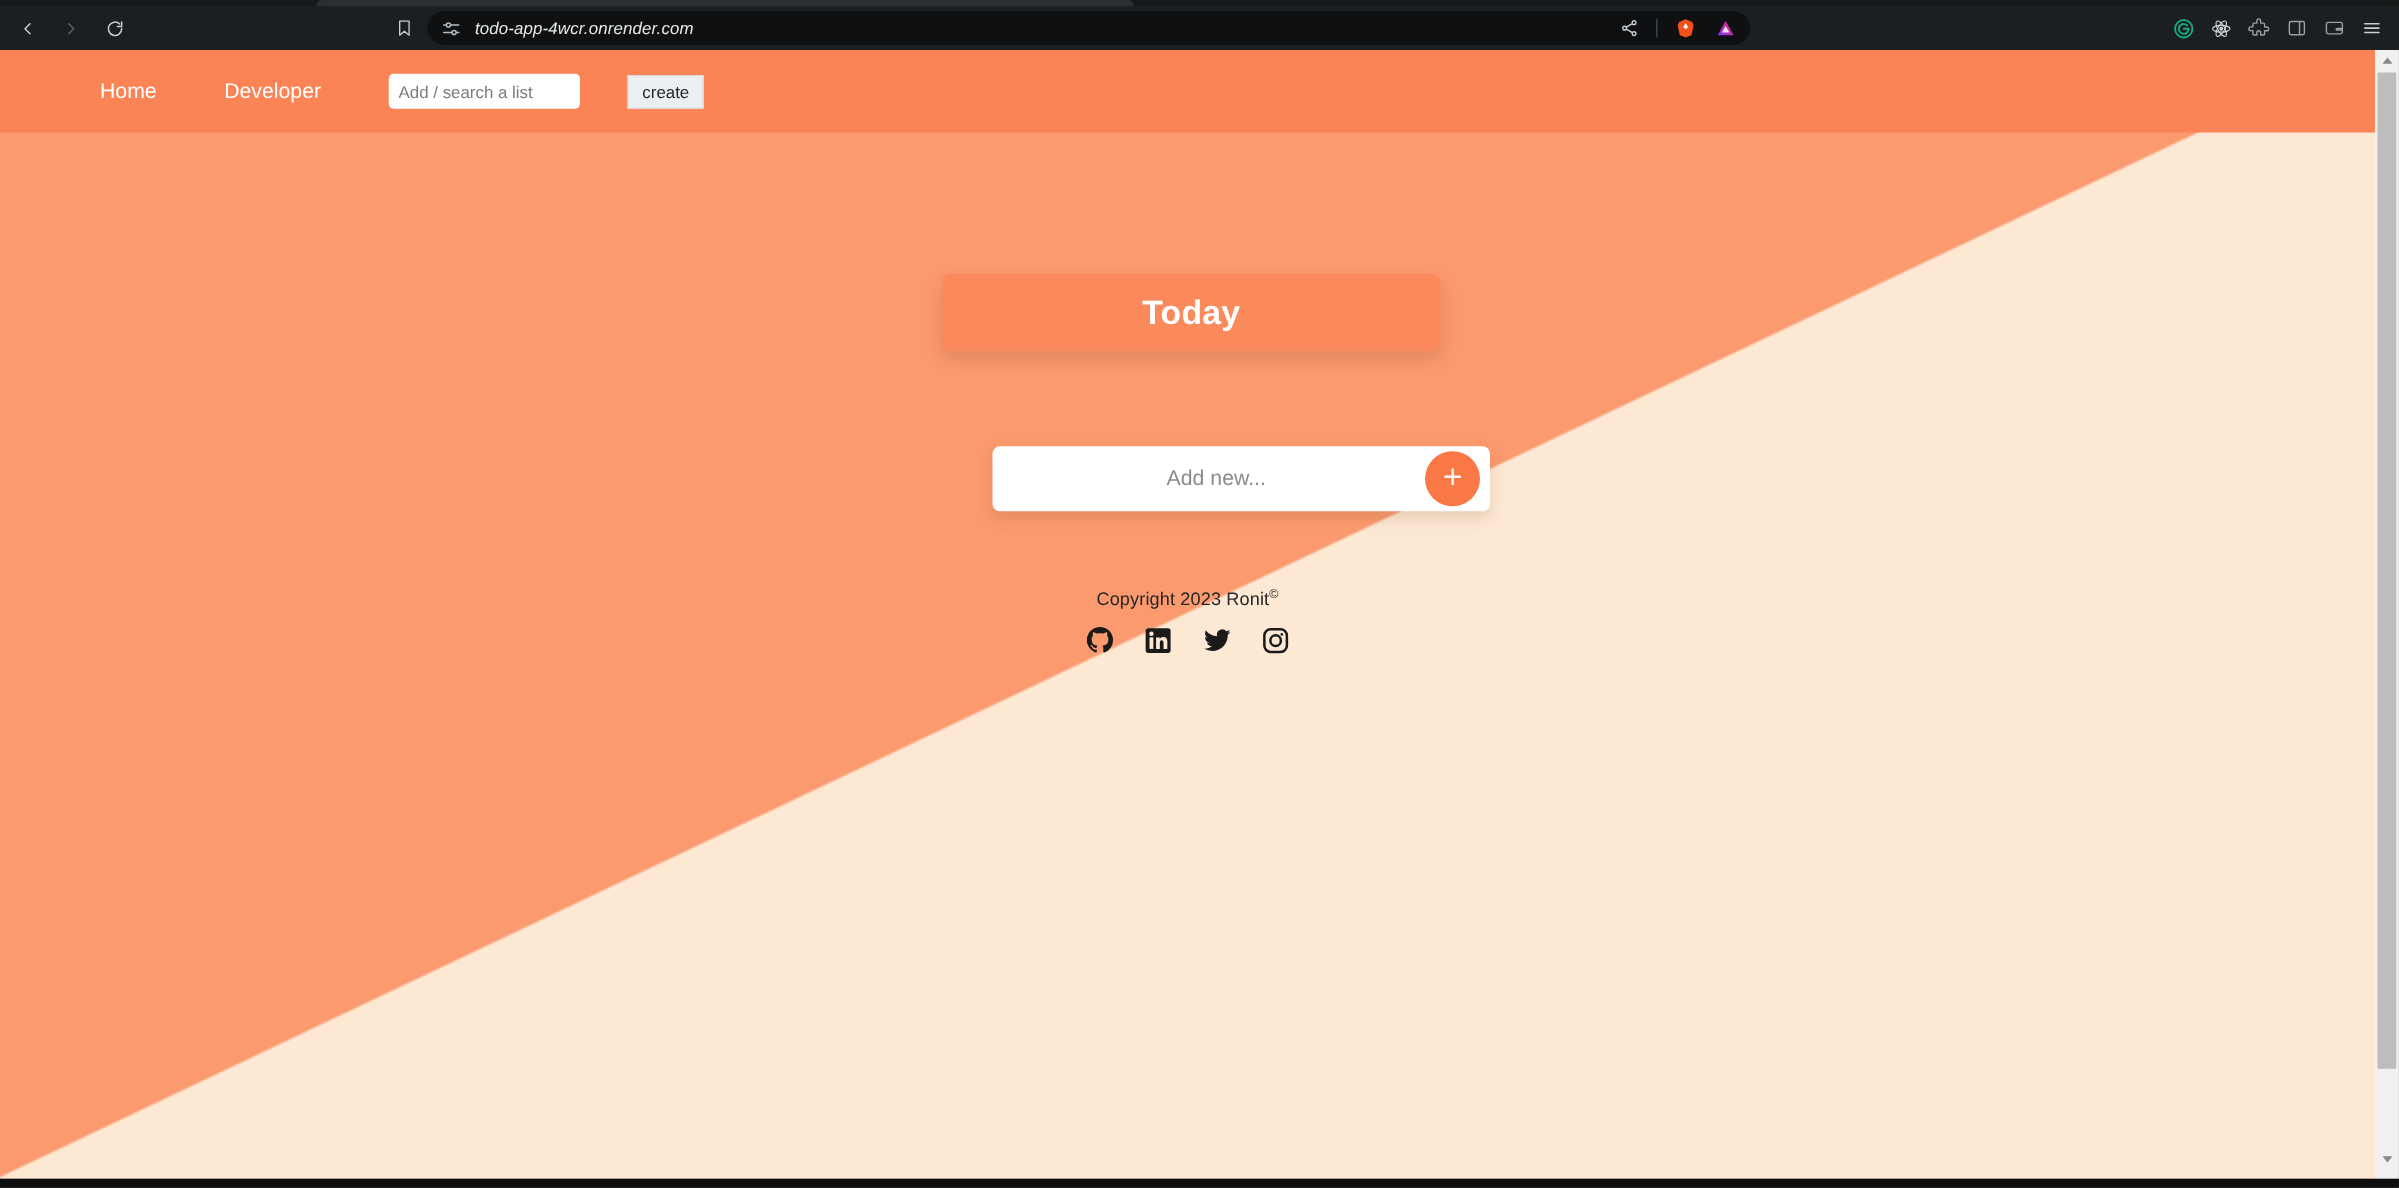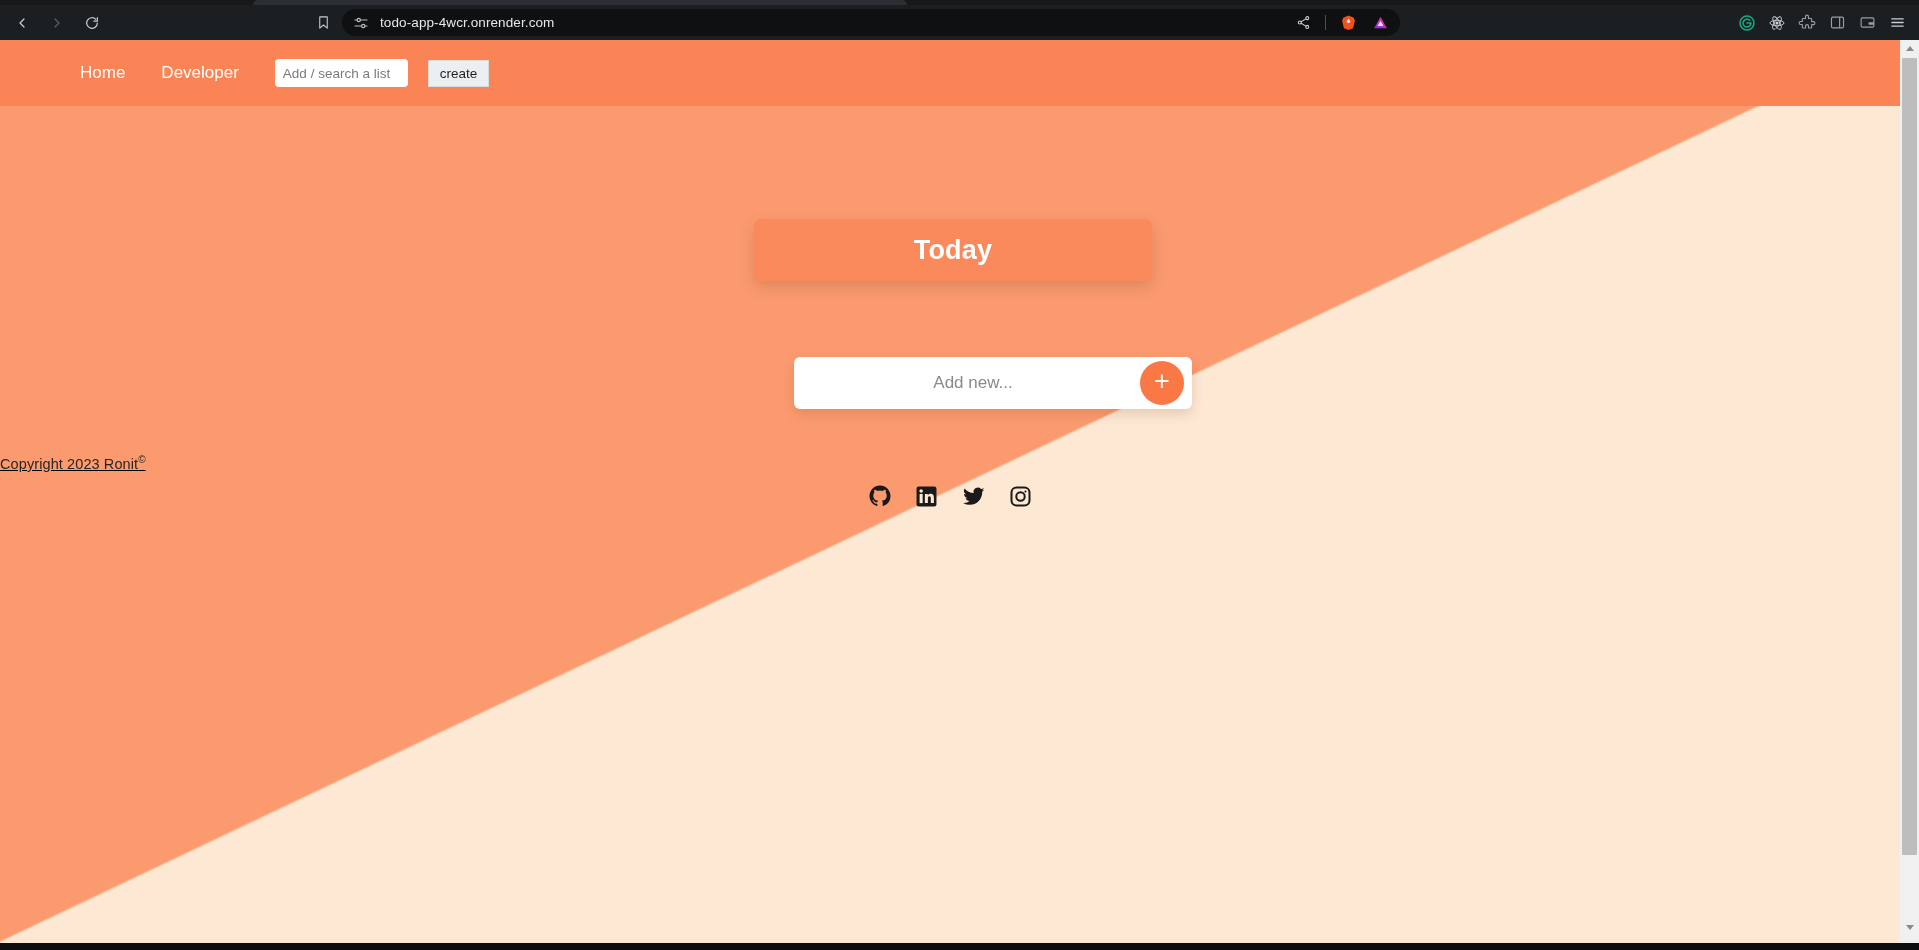--- a/index.html
+++ b/index.html
@@ -33,20 +33,21 @@
     border-radius: 6px 6px 0 0;
   }
 
   #toolbar {
     position: absolute;
     top: 5px; left: 0; right: 0;
     height: 35px;
     background: #1c1f21;
     display: flex;
     align-items: center;
+    font-style: italic;
   }
   .nav-btns {
     display: flex;
     align-items: center;
     gap: 7px;
     padding-left: 8px;
   }
   .icon-btn {
     width: 28px; height: 28px;
     display: flex; align-items: center; justify-content: center;
@@ -129,32 +130,32 @@
   }
 
   #navbar {
     position: absolute;
     top: 0; left: 0; right: 0;
     height: 66px;
     background: #fa8456;
     display: flex;
     align-items: center;
     padding-left: 80px;
-    gap: 0;
+    gap: 18px;
     z-index: 5;
   }
   .nav-link {
     color: #ffffff;
     font-size: 17px;
     margin-right: 36px;
     cursor: pointer;
     white-space: nowrap;
   }
   #search-list-input {
-    width: 133px;
+    width: 153px;
     height: 28px;
     border: none;
     border-radius: 4px;
     background: #ffffff;
     padding: 0 8px;
     font-size: 13.5px;
     color: #737373;
     font-family: "Liberation Sans", sans-serif;
     outline: none;
   }
@@ -247,25 +248,24 @@
   #add-button .plus {
     color: #fff7f2;
     font-size: 27px;
     line-height: 1;
     font-weight: 400;
     margin-top: -3px;
   }
 
   #footer {
     position: absolute;
-    top: 348px;
+    top: 364px;
     left: 0;
     right: 0;
-    text-align: left;
-    text-decoration: underline;
+    text-align: center;
   }
   #copyright {
     font-size: 14.5px;
     color: #262626;
     letter-spacing: .1px;
   }
   #copyright sup { font-size: 10px; }
   #social-row {
     margin-top: 12px;
     display: flex;

